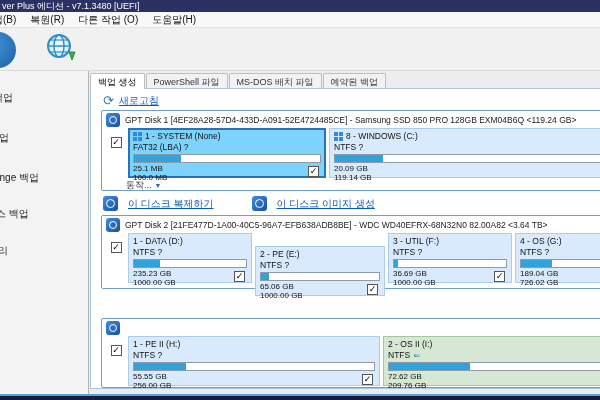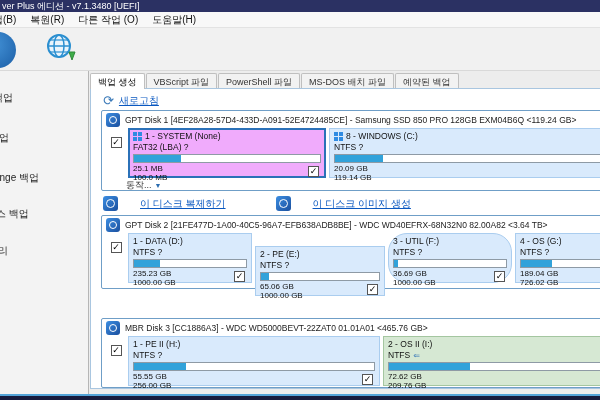--- a/index.html
+++ b/index.html
@@ -44,39 +44,39 @@
   .disk-head .txt { font-size:8.5px; color:#222; white-space:nowrap; }
   .disk-ico { width:14px; height:14px; border-radius:3px; flex:0 0 auto;
     background:linear-gradient(135deg,#3c8ee2,#1a4f9e); position:relative; }
   .disk-ico::after { content:''; position:absolute; left:3px; top:3px; right:3px; bottom:3px;
     border:1.5px solid #fff; border-radius:50%; }
   .disk-row { display:flex; padding:0 2px; }
   .cb-col { width:24px; flex:0 0 auto; display:flex; justify-content:center; padding-top:9px; }
   .parts { display:flex; gap:3px; }
 
   .part { background:#d9eafc; border:1px solid #aacdef; height:50px; padding:2px 4px; position:relative; flex:0 0 auto; }
-  .part.selected { border:2px solid #2b71b8; background:#f0abfc; padding:1px 3px; }
+  .part.selected { border:2px solid #2b71b8; background:#7dd3fc; padding:1px 3px; }
   .part.green { background:#d6e8d3; border-color:#a4c6a0; }
   .p-title { font-size:8.5px; color:#111; display:flex; align-items:center; gap:3px; white-space:nowrap; height:10px; }
   .p-fs { font-size:8.5px; color:#111; margin-top:1px; white-space:nowrap; height:10px; display:flex; align-items:center; gap:3px;}
   .fsflag { color:#3a79b8; font-size:8px; }
   .p-bar { margin-top:2px; height:9px; background:#fff; border:1px solid #8e9aa5; }
   .p-fill { height:100%; background:#31a2da; }
   .p-sizes { margin-top:1px; font-size:8px; line-height:9px; color:#111; position:relative; }
   .cb { width:11px; height:11px; background:#fff; border:1px solid #555; font-size:9px; line-height:9px;
     text-align:center; color:#000; display:inline-block; }
   .p-sizes .cb { position:absolute; right:2px; top:2px; }
 
   .winflag { display:grid; grid-template-columns:4px 4px; grid-template-rows:4px 4px; gap:1px; flex:0 0 auto; }
   .winflag i { background:#2f8be2; display:block; }
 
   .actions-row { padding:1px 0 0 24px; font-size:9px; color:#333; display:flex; align-items:center; gap:3px; }
   .actions-row .dd { color:#2b6cb0; font-size:7px; }
 
-  .links-row { position:absolute; left:12px; display:flex; align-items:center; gap:22px; }
+  .links-row { position:absolute; left:12px; display:flex; align-items:center; gap:10px; }
   .links-row .disk-ico { width:15px; height:15px; }
 
   
   .bottombar { position:absolute; left:0; bottom:0; right:0; height:6px; background:#171b3d;
     border-top:2px solid #54a4d8; }
 </style>
 </head>
 <body>
 
 <div class="titlebar">ver Plus 에디션 - v7.1.3480   [UEFI]</div>
@@ -104,21 +104,20 @@
   <div class="side-item" style="left:-7px; top:20px;">백업</div>
   <div class="side-item" style="left:-1px; top:60px;">업</div>
   <div class="side-item" style="left:-6px; top:100px;">ange 백업</div>
   <div class="side-item" style="left:-4px; top:136px;">스 백업</div>
   <div class="side-item" style="left:-2px; top:173px;">리</div>
 </div>
 
 <div class="main">
   <div class="tabs">
     <div class="tab active">백업 생성</div>
-    <div class="tab">VBScript 파일</div>
     <div class="tab">PowerShell 파일</div>
     <div class="tab">MS-DOS 배치 파일</div>
     <div class="tab">예약된 백업</div>
   </div>
 
   <div class="panel">
 
     <div class="refresh-row">
       <span class="refresh-glyph">⟳</span>
       <a class="lnk">새로고침</a>
@@ -220,21 +219,21 @@
             <div class="p-fs">NTFS ?</div>
             <div class="p-bar">
                 <div class="p-fill" style="width: 6.5%;"></div>
               </div>
             <div class="p-sizes">
               <div>65.06 GB</div>
               <div>1000.00 GB</div>
               <span class="cb checked">✓</span>
             </div>
           </div>
-          <div class="part" style="width:124px;border-radius:19px;">
+          <div class="part" style="width:124px;">
             <div class="p-title">
                 <span>3 - UTIL (F:)</span>
               </div>
             <div class="p-fs">NTFS ?</div>
             <div class="p-bar">
                 <div class="p-fill" style="width: 3.7%;"></div>
               </div>
             <div class="p-sizes">
               <div>36.69 GB</div>
               <div>1000.00 GB</div>
@@ -255,21 +254,20 @@
 
             </div>
           </div>
         </div>
       </div>
     </div>
 
     <div class="disk-box" style="top:229px; width:546px; height:70px;">
       <div class="disk-head">
         <div class="disk-ico"></div>
-        <div class="txt">MBR Disk 3 [CC1886A3] - WDC WD5000BEVT-22ZAT0 01.01A01   &lt;465.76 GB&gt;</div>
       </div>
       <div class="disk-row">
         <div class="cb-col">
             <span class="cb checked">✓</span>
           </div>
         <div class="parts">
           <div class="part" style="width:252px;">
             <div class="p-title">
                 <span>1 - PE II (H:)</span>
               </div>

